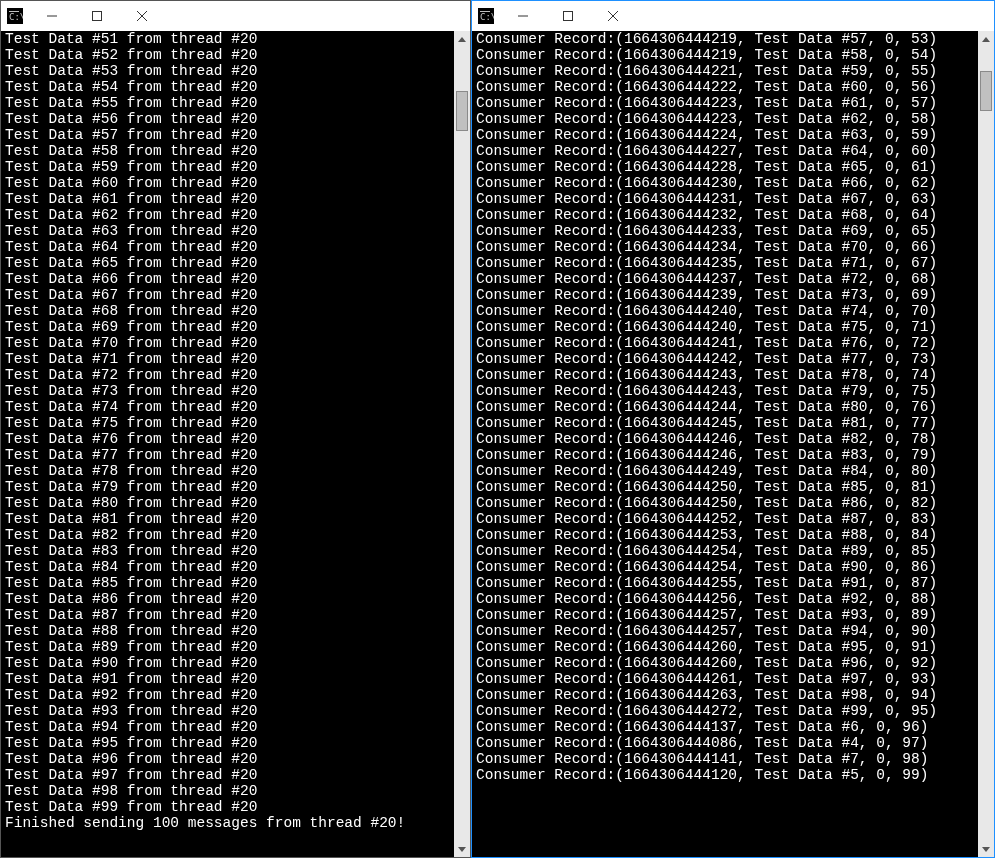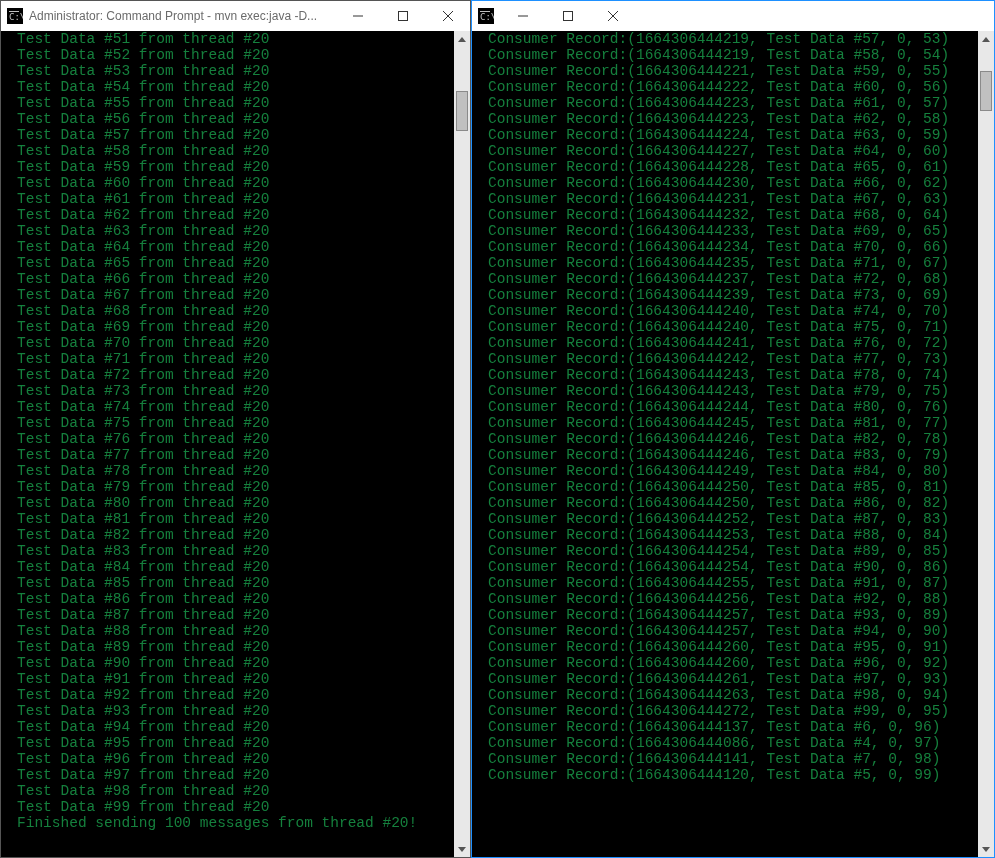--- a/index.html
+++ b/index.html
@@ -69,25 +69,25 @@
   }
   .wc svg { display: block; }
   .console-body {
     flex: 1;
     display: flex;
     overflow: hidden;
   }
   .console {
     flex: 1;
     background: #000;
-    color: #15803d;
+    color: #ffffff;
     font-family: Consolas, "Courier New", monospace;
     font-size: 14.5px;
     line-height: 16px;
-    padding: 0 4px 4px 16px;
+    padding: 0 4px 4px 4px;
     white-space: pre;
     overflow: hidden;
   }
   .scrollbar {
     width: 16px;
     background: #e8e8e8;
     position: relative;
   }
   .scroll-thumb {
     position: absolute;
@@ -114,21 +114,20 @@
 
 <div class="window left">
   <div class="titlebar">
     <span class="appicon">
       <svg width="16" height="16" viewBox="0 0 16 16">
         <rect x="0" y="0" width="16" height="16" fill="#000"></rect>
         <rect x="2" y="3" width="10" height="1" fill="#c0c0c0"></rect>
         <text x="2" y="12" font-size="9" fill="#c0c0c0" font-family="monospace">C:\</text>
       </svg>
     </span>
-    <span class="title">Administrator: Command Prompt - mvn  exec:java -D...</span>
     <div class="controls">
       <div class="wc">
         <svg width="10" height="10">
             <line x1="0" y1="5" x2="10" y2="5" stroke="#333" stroke-width="1"></line>
           </svg>
       </div>
       <div class="wc">
         <svg width="10" height="10">
             <rect x="0.5" y="0.5" width="9" height="9" fill="none" stroke="#333" stroke-width="1"></rect>
           </svg>

